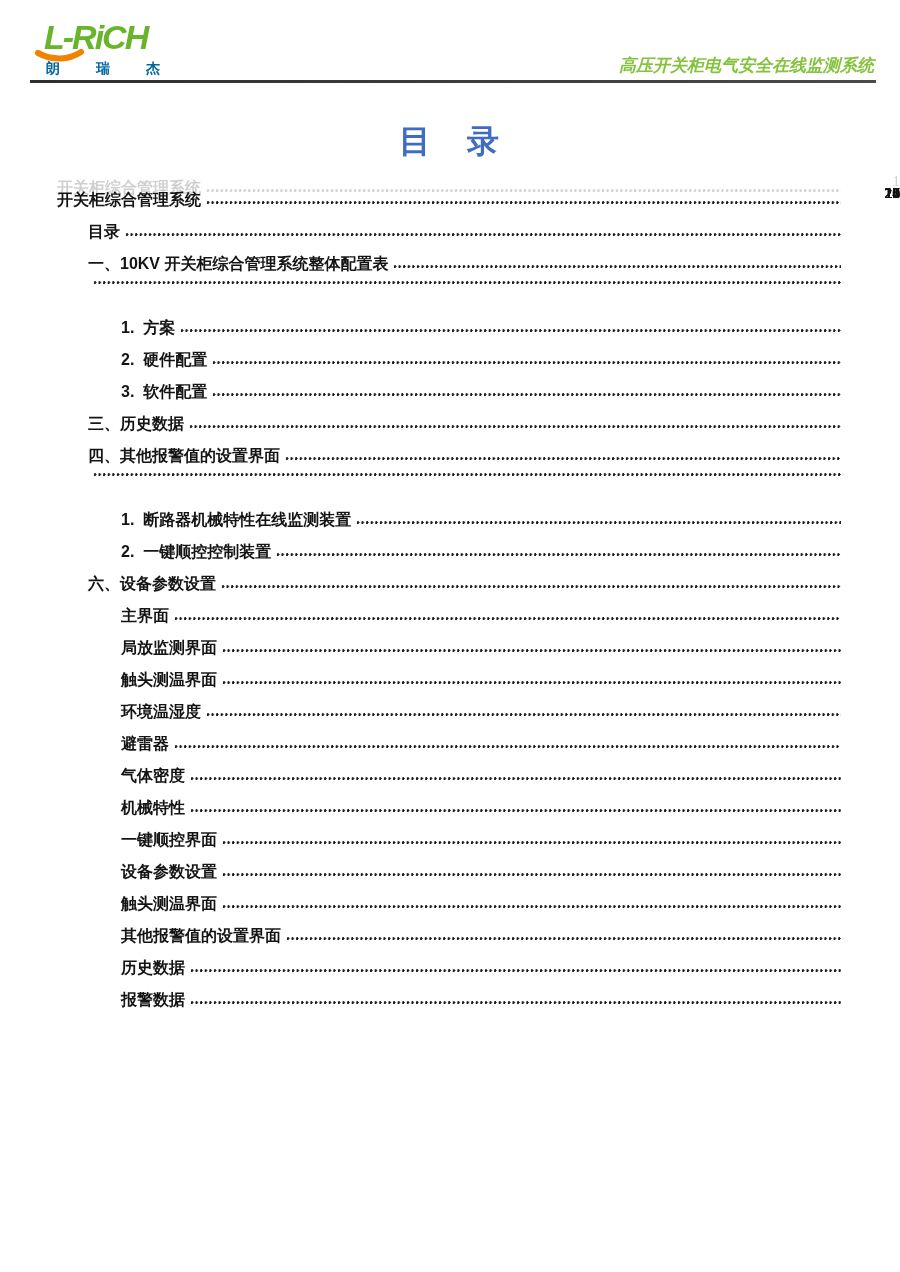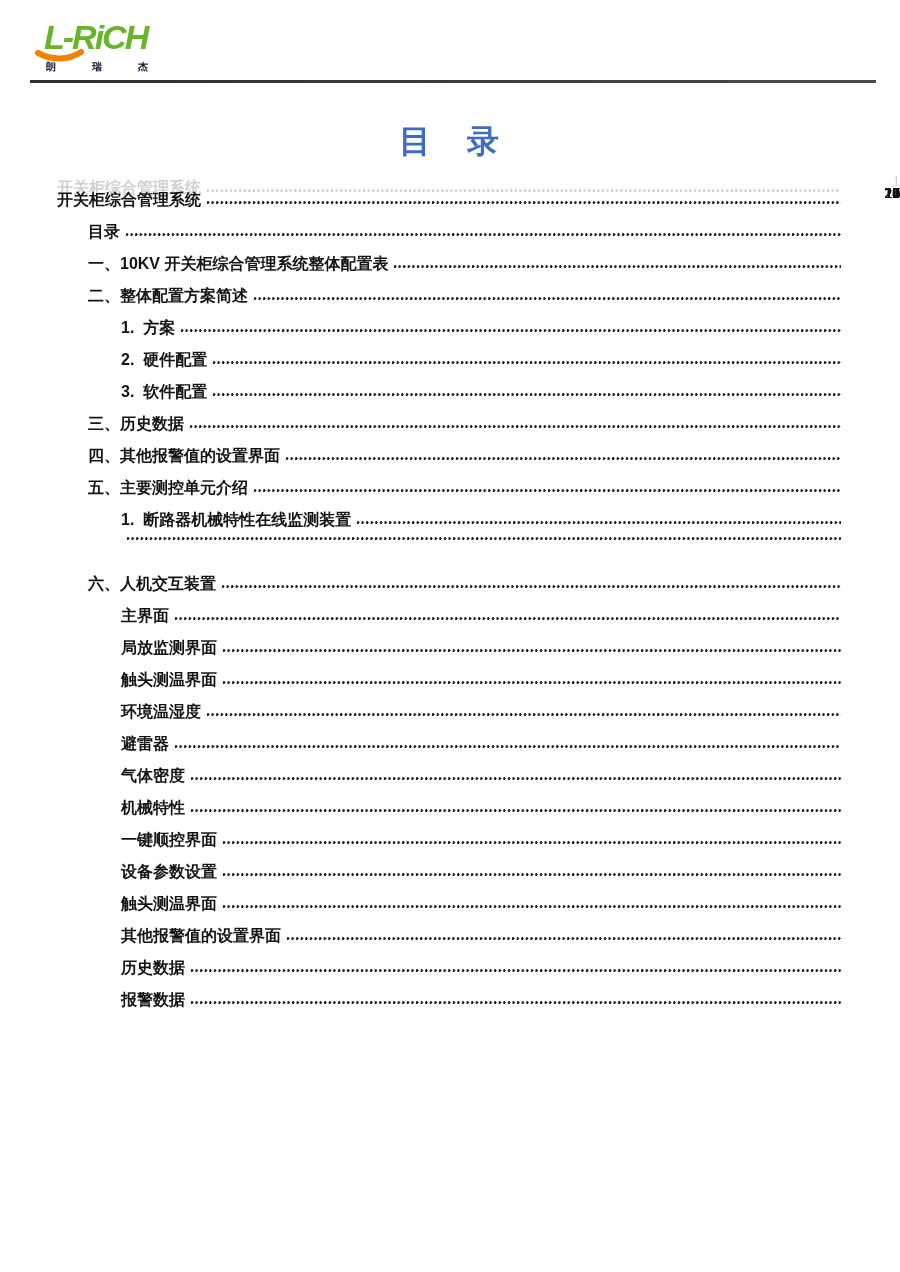--- a/index.html
+++ b/index.html
@@ -11,23 +11,23 @@
     overflow: hidden;
   }
   .page { position: absolute; inset: 0; }
 
   
   .logo { position: absolute; left: 31px; top: 12px; width: 160px; }
   .logo svg { display: block; }
   .logo-sub {
     margin-top: -4px;
     padding-left: 15px;
-    font-size: 10px;
-    font-weight: bold;
-    color: #0f172a;
+    font-size: 14px;
+    font-weight: bold;
+    color: #0369a1;
     letter-spacing: 36px;
     white-space: nowrap;
   }
   .header-right {
     position: absolute;
     right: 26px; top: 54px;
     font-size: 17px;
     font-style: italic;
     font-weight: bold;
     color: #85c23e;
@@ -101,20 +101,21 @@
 <div class="page">
 
   <div class="logo">
     <svg width="160" height="52" viewBox="0 0 160 52">
       <path d="M7 41 C 22 49 38 48 50 40" stroke="#f08300" stroke-width="6" fill="none" stroke-linecap="round"></path>
       <text x="13" y="37" font-size="34" font-weight="bold" font-style="italic" fill="#68b52b" letter-spacing="-2" font-family="Liberation Sans, sans-serif">L-RiCH</text>
     </svg>
     <div class="logo-sub">朗瑞杰</div>
   </div>
 
+  <div class="header-right">高压开关柜电气安全在线监测系统</div>
   <div class="rule"></div>
 
   <div class="doc-title">目　录</div>
 
   <div class="ghost">
       <div class="row lv0">
         <span class="label">开关柜综合管理系统</span>
         <div class="dots"></div>
         <span class="page">1</span>
       </div>
@@ -130,21 +131,20 @@
         <span class="label">目录</span>
         <div class="dots"></div>
         <span class="page">1</span>
       </div>
       <div class="row lv1">
         <span class="label">一、10KV 开关柜综合管理系统整体配置表</span>
         <div class="dots"></div>
         <span class="page">2</span>
       </div>
       <div class="row lv1">
-        <span class="label">二、整体配置方案简述</span>
         <div class="dots"></div>
         <span class="page">3</span>
       </div>
       <div class="row lv2">
         <span class="label">1.&nbsp;&nbsp;方案</span>
         <div class="dots"></div>
         <span class="page">3</span>
       </div>
       <div class="row lv2">
         <span class="label">2.&nbsp;&nbsp;硬件配置</span>
@@ -160,35 +160,35 @@
         <span class="label">三、历史数据</span>
         <div class="dots"></div>
         <span class="page">8</span>
       </div>
       <div class="row lv1">
         <span class="label">四、其他报警值的设置界面</span>
         <div class="dots"></div>
         <span class="page">9</span>
       </div>
       <div class="row lv1">
-        <span class="label">五、主要测控单元介绍</span>
         <div class="dots"></div>
         <span class="page">10</span>
       </div>
       <div class="row lv2">
         <span class="label">1.&nbsp;&nbsp;断路器机械特性在线监测装置</span>
         <div class="dots"></div>
         <span class="page">10</span>
       </div>
       <div class="row lv2">
+        <span class="label">2.&nbsp;&nbsp;一键顺控控制装置</span>
         <div class="dots"></div>
         <span class="page">13</span>
       </div>
       <div class="row lv1">
-        <span class="label">六、人机交互装置</span>
+        <span class="label">六、设备参数设置</span>
         <div class="dots"></div>
         <span class="page">15</span>
       </div>
       <div class="row lv2">
         <span class="label">主界面</span>
         <div class="dots"></div>
         <span class="page">15</span>
       </div>
       <div class="row lv2">
         <span class="label">局放监测界面</span>

